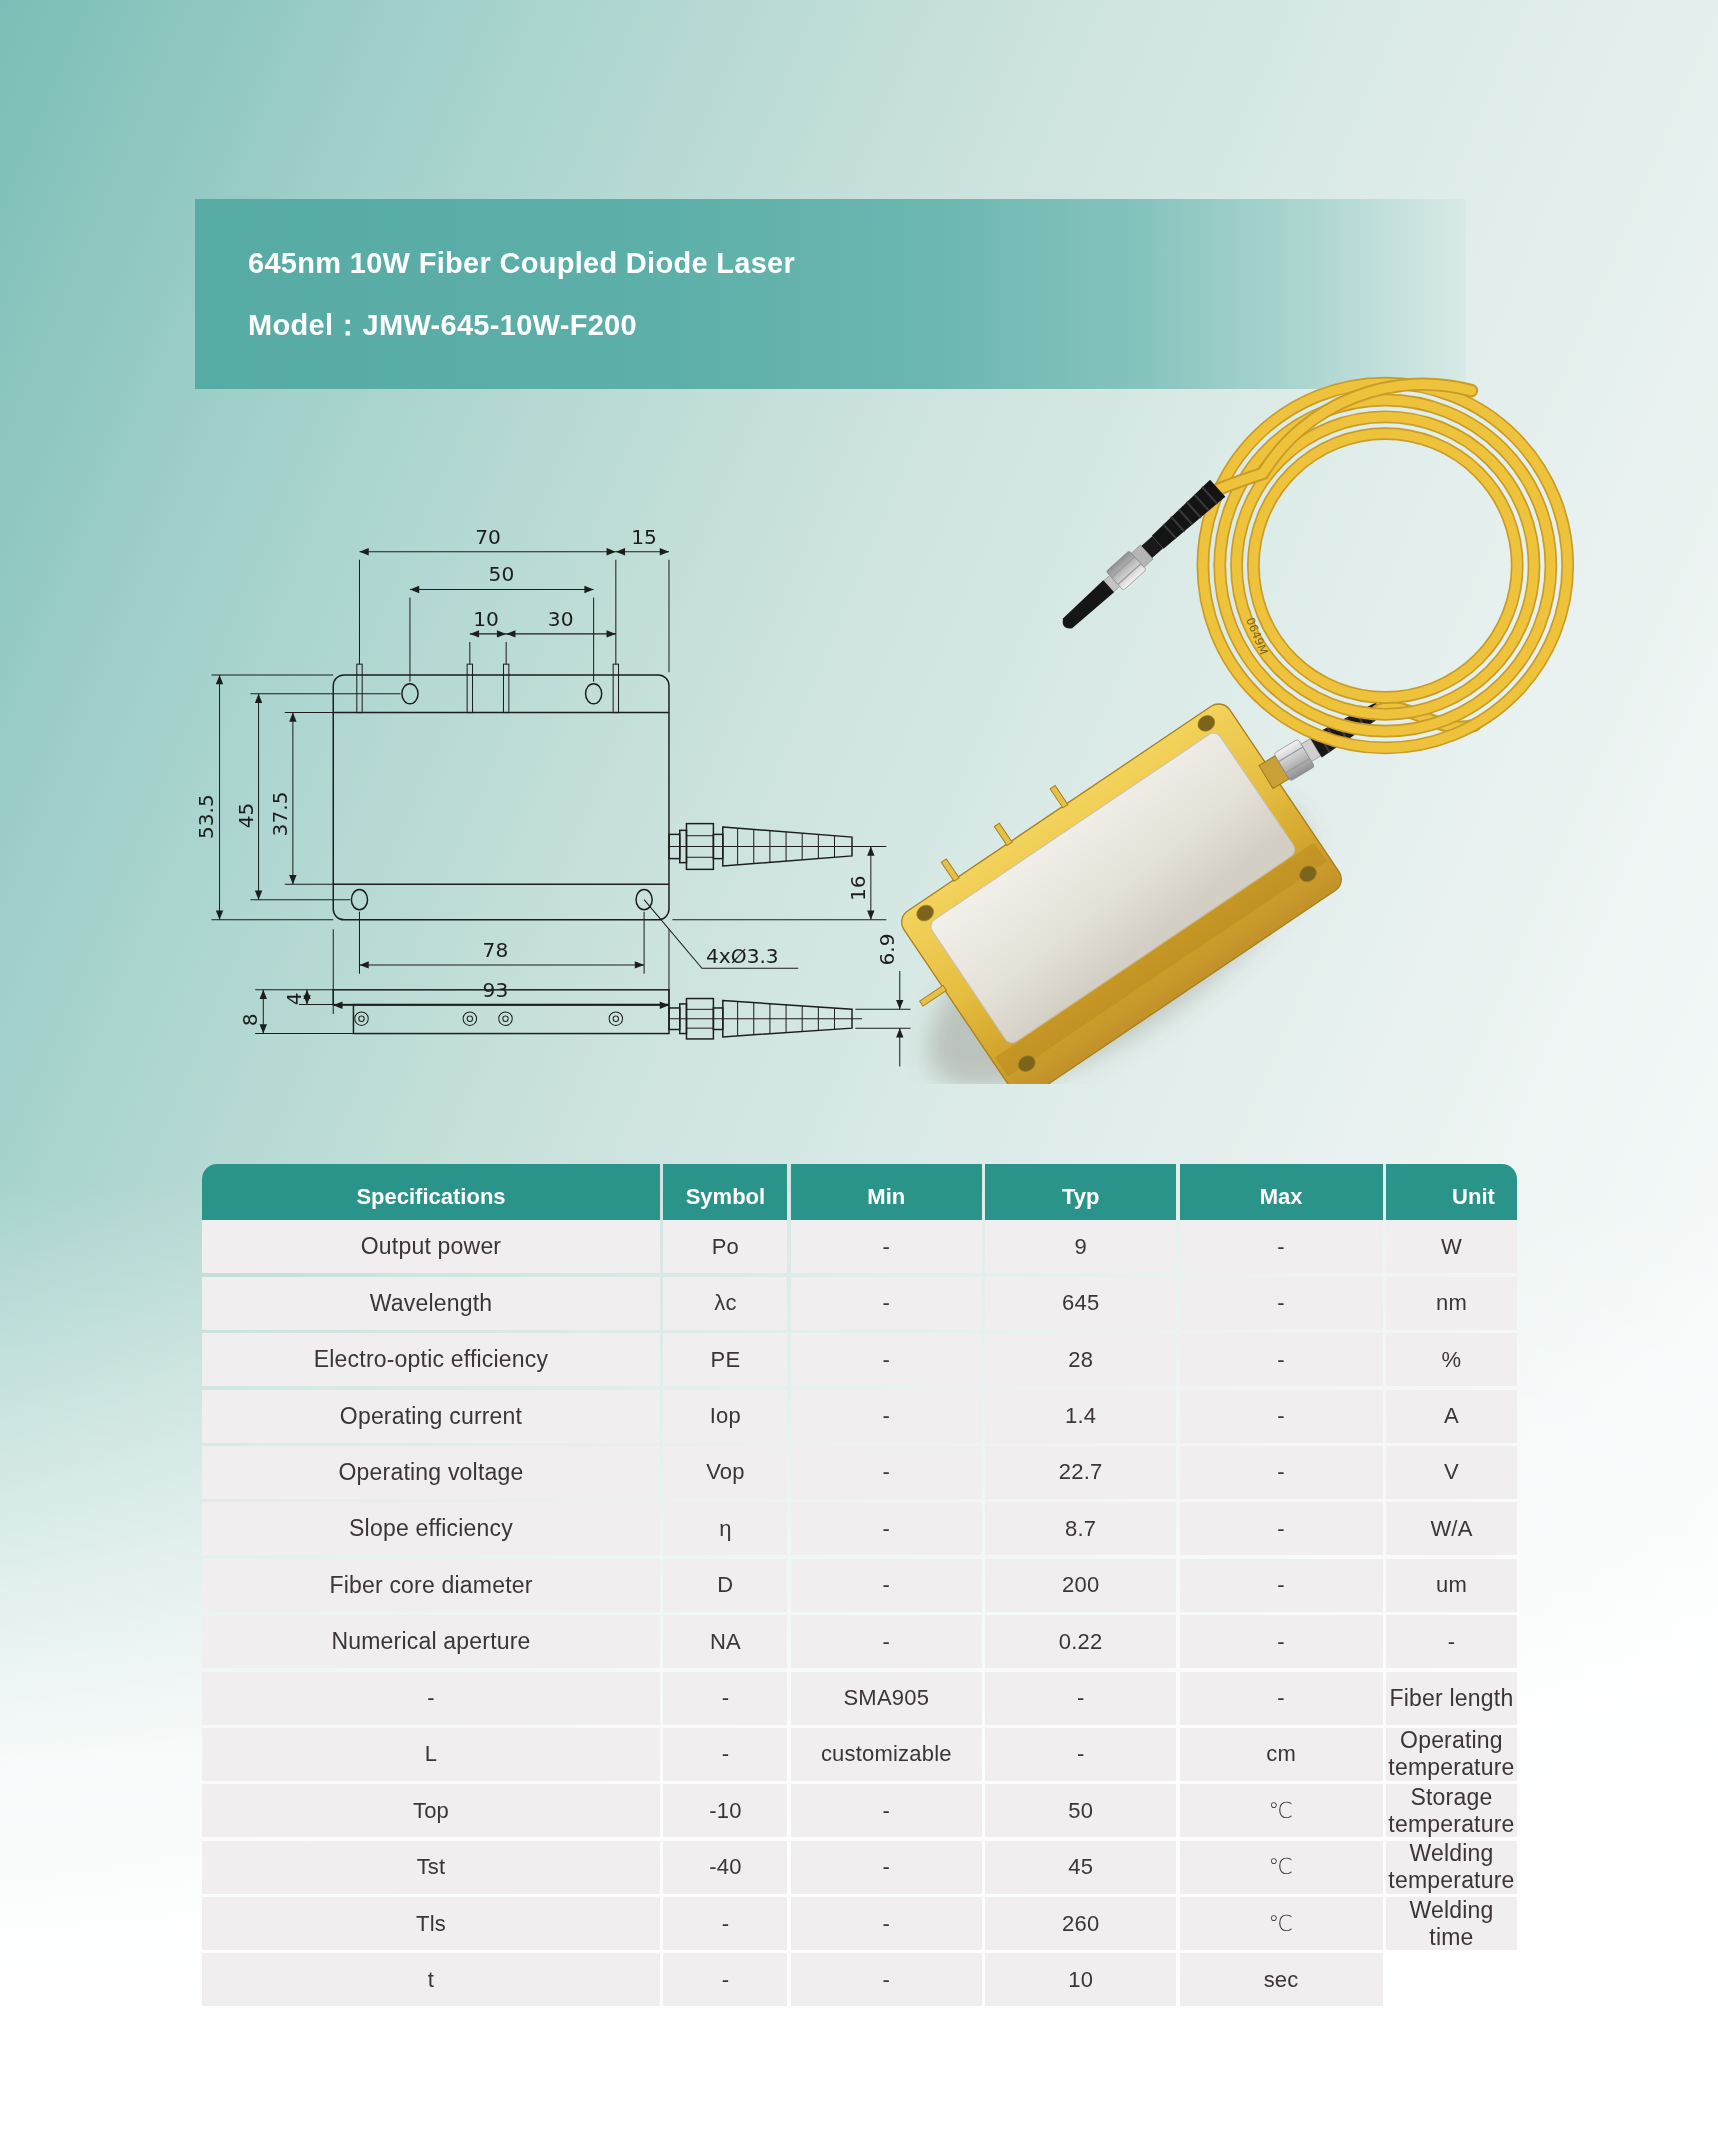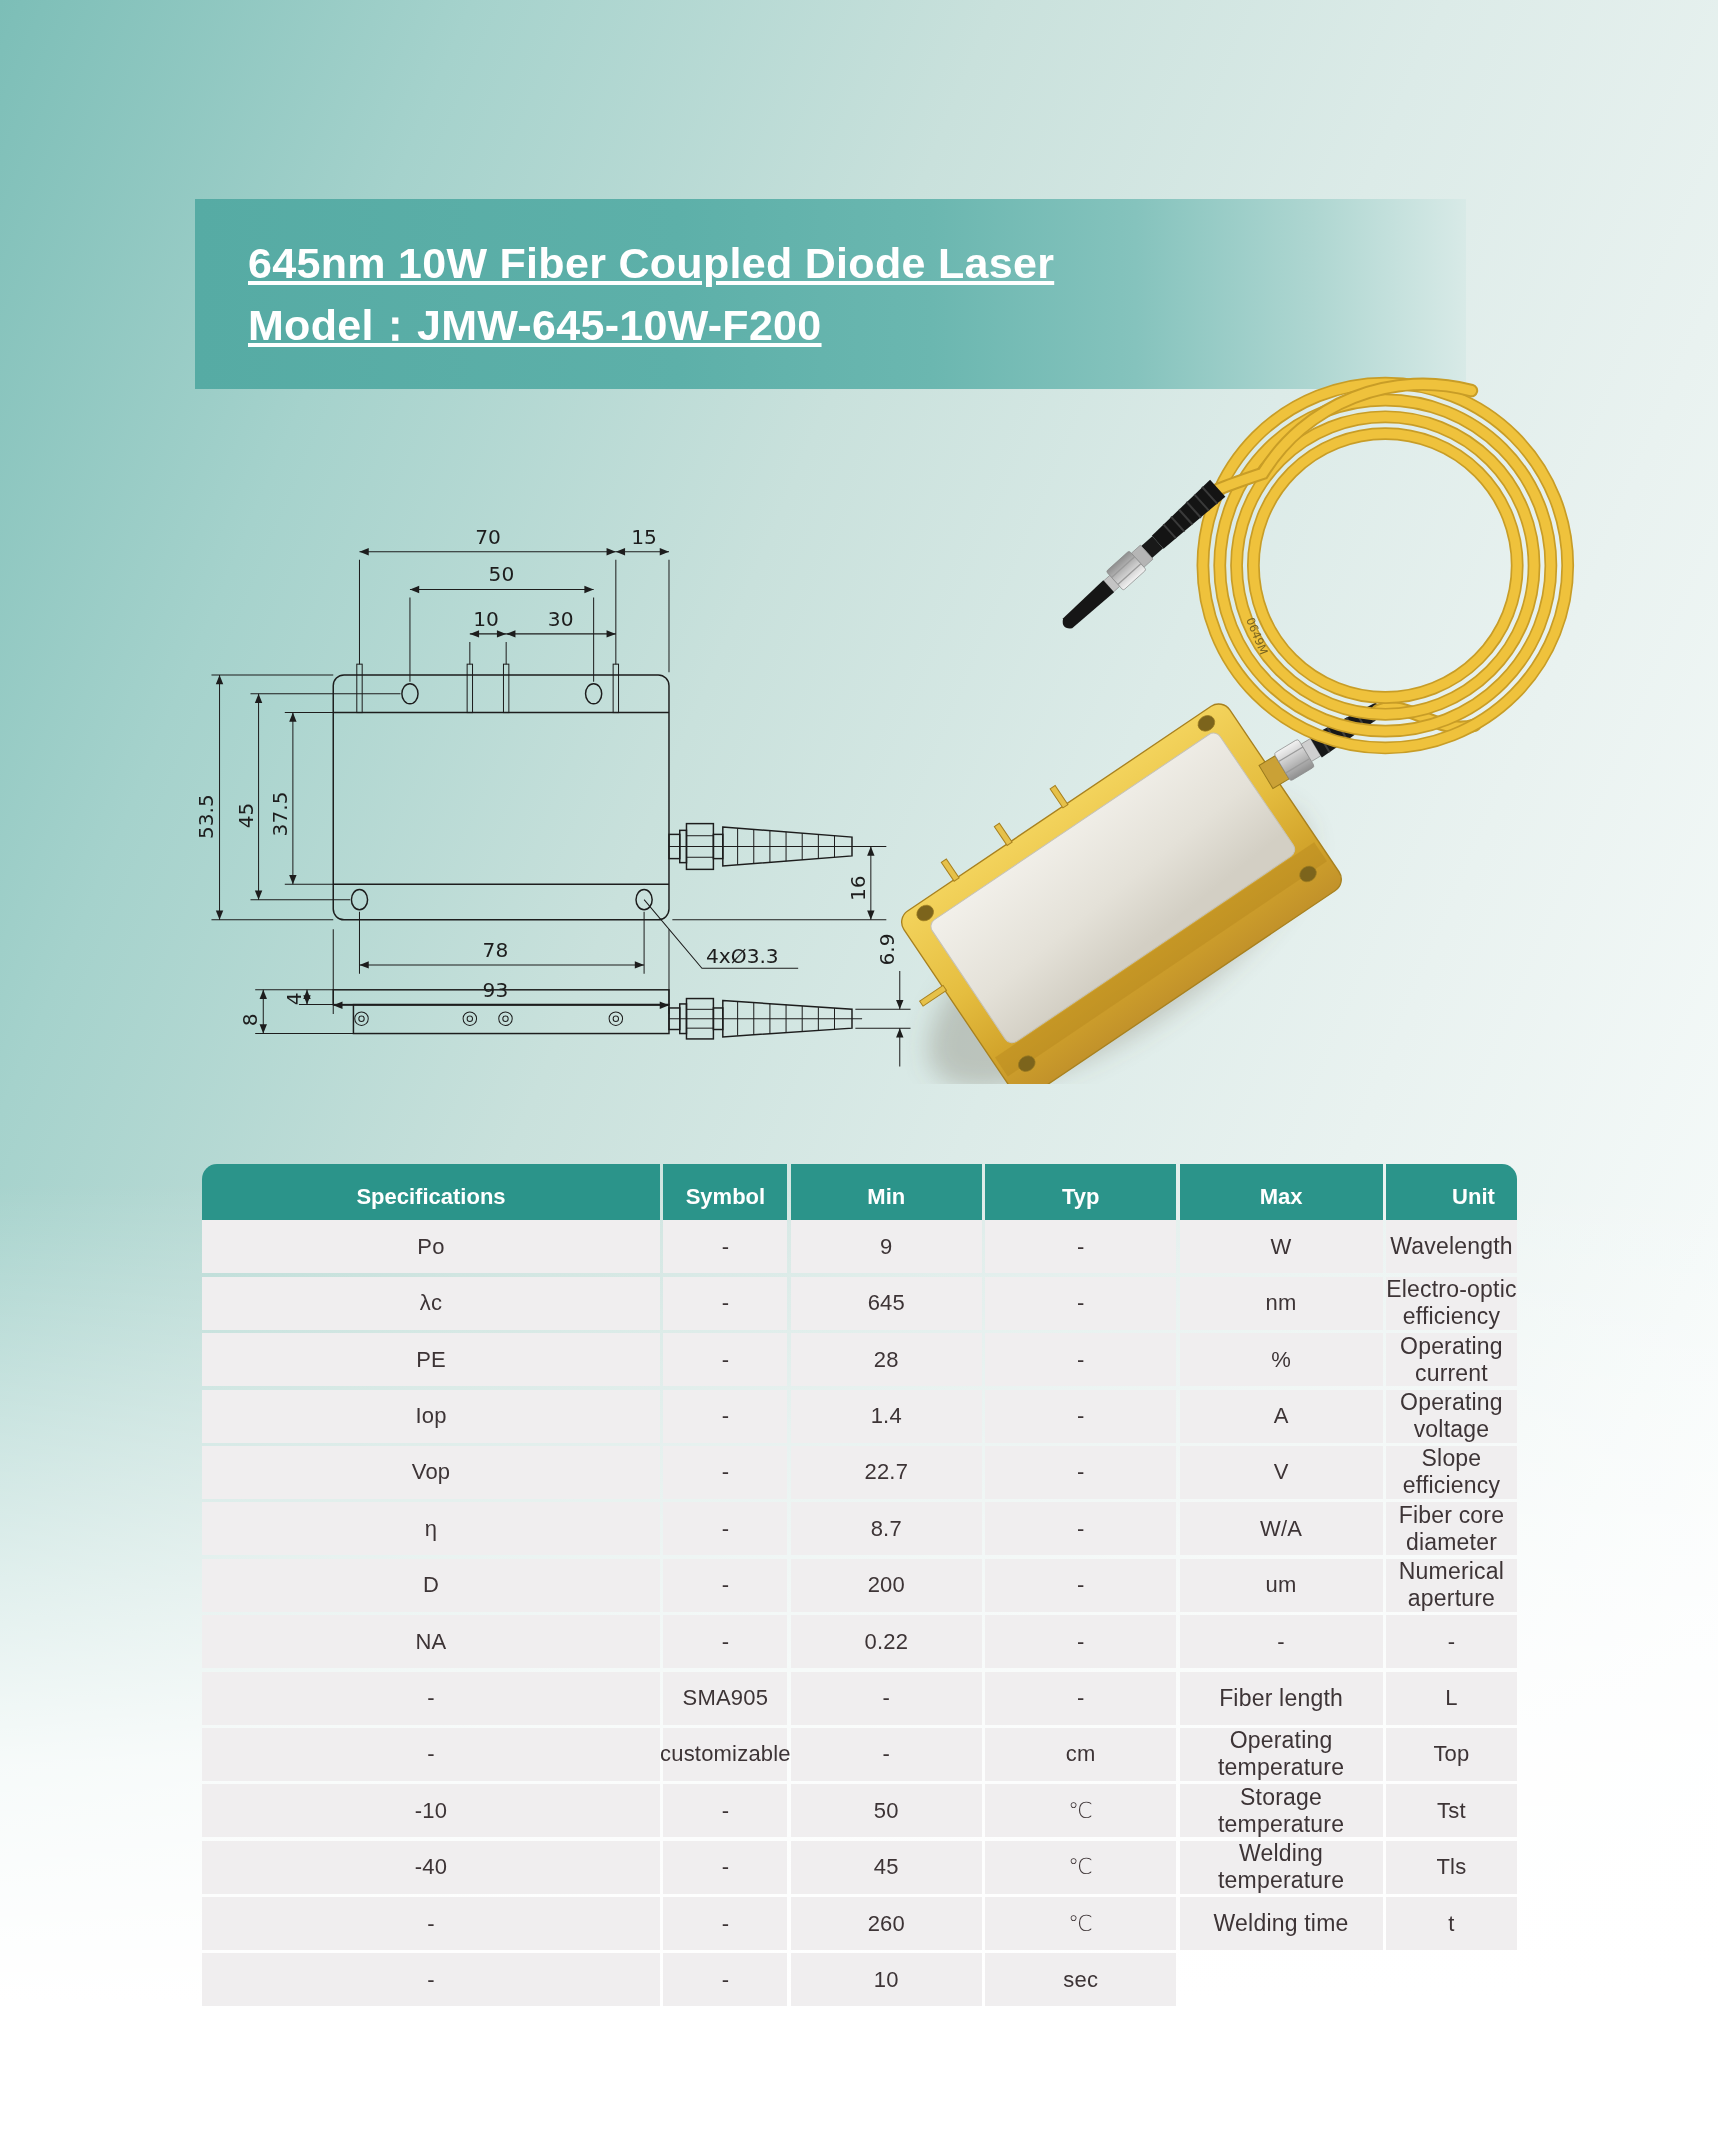--- a/index.html
+++ b/index.html
@@ -7,21 +7,21 @@
        font-family:"Liberation Sans","DejaVu Sans",sans-serif;}
   #page{position:relative;width:1718px;height:2151px;overflow:hidden;
     background:
       linear-gradient(180deg, rgba(255,255,255,0) 55%, rgba(255,255,255,0.88) 82%, #ffffff 93%),
       linear-gradient(113deg, #7cbeb7 0%, #a5d2cc 18%, #c9e1dc 38%, #dcebe8 55%, #e9f2f0 70%, #f4f9f8 85%, #ffffff 100%);
   }
   
   .banner{position:absolute;left:195px;top:199px;width:1271px;height:190px;
     background:linear-gradient(90deg,#56aba4 0%,#5db0a9 38%,#6bb7b0 58%,#85c3bd 74%,#aed6d1 88%,#d8eae7 100%);
     display:flex;flex-direction:column;justify-content:center;padding-left:53px;box-sizing:border-box;}
-  .banner .t1,.banner .t2{color:#ffffff;font-weight:bold;font-size:43px;line-height:62px;letter-spacing:0.3px;white-space:nowrap;text-decoration:underline;}
+  .banner .t1,.banner .t2{color:#ffffff;font-weight:bold;font-size:29px;line-height:62px;letter-spacing:0.3px;white-space:nowrap;}
   
   svg.drawing{position:absolute;left:189px;top:465px;}
   svg.photo{position:absolute;left:896px;top:350px;}
   .ln{stroke:#1d1d1d;stroke-width:2.2;fill:none;}
   .lt{stroke:#1d1d1d;stroke-width:1.5;fill:none;}
   .dtext{font-family:"DejaVu Sans","Liberation Sans",sans-serif;font-size:30px;fill:#1d1d1d;}
   
   .spec-table{position:absolute;left:202px;top:1164px;width:1315px;
     display:grid;grid-template-columns:458px 124px 191px 191px 203px 131px;
     grid-auto-rows:53px;gap:3.4px;}
@@ -270,20 +270,21 @@
   </svg>
 
   <div class="spec-table">
     <div class="hcell first">Specifications</div>
     <div class="hcell">Symbol</div>
     <div class="hcell">Min</div>
     <div class="hcell">Typ</div>
     <div class="hcell">Max</div>
     <div class="hcell last">Unit</div>
 
+    <div class="cell spec">Output power</div>
     <div class="cell">Po</div>
     <div class="cell">-</div>
     <div class="cell">9</div>
     <div class="cell">-</div>
     <div class="cell">W</div>
 
     <div class="cell spec">Wavelength</div>
     <div class="cell">λc</div>
     <div class="cell">-</div>
     <div class="cell">645</div>

